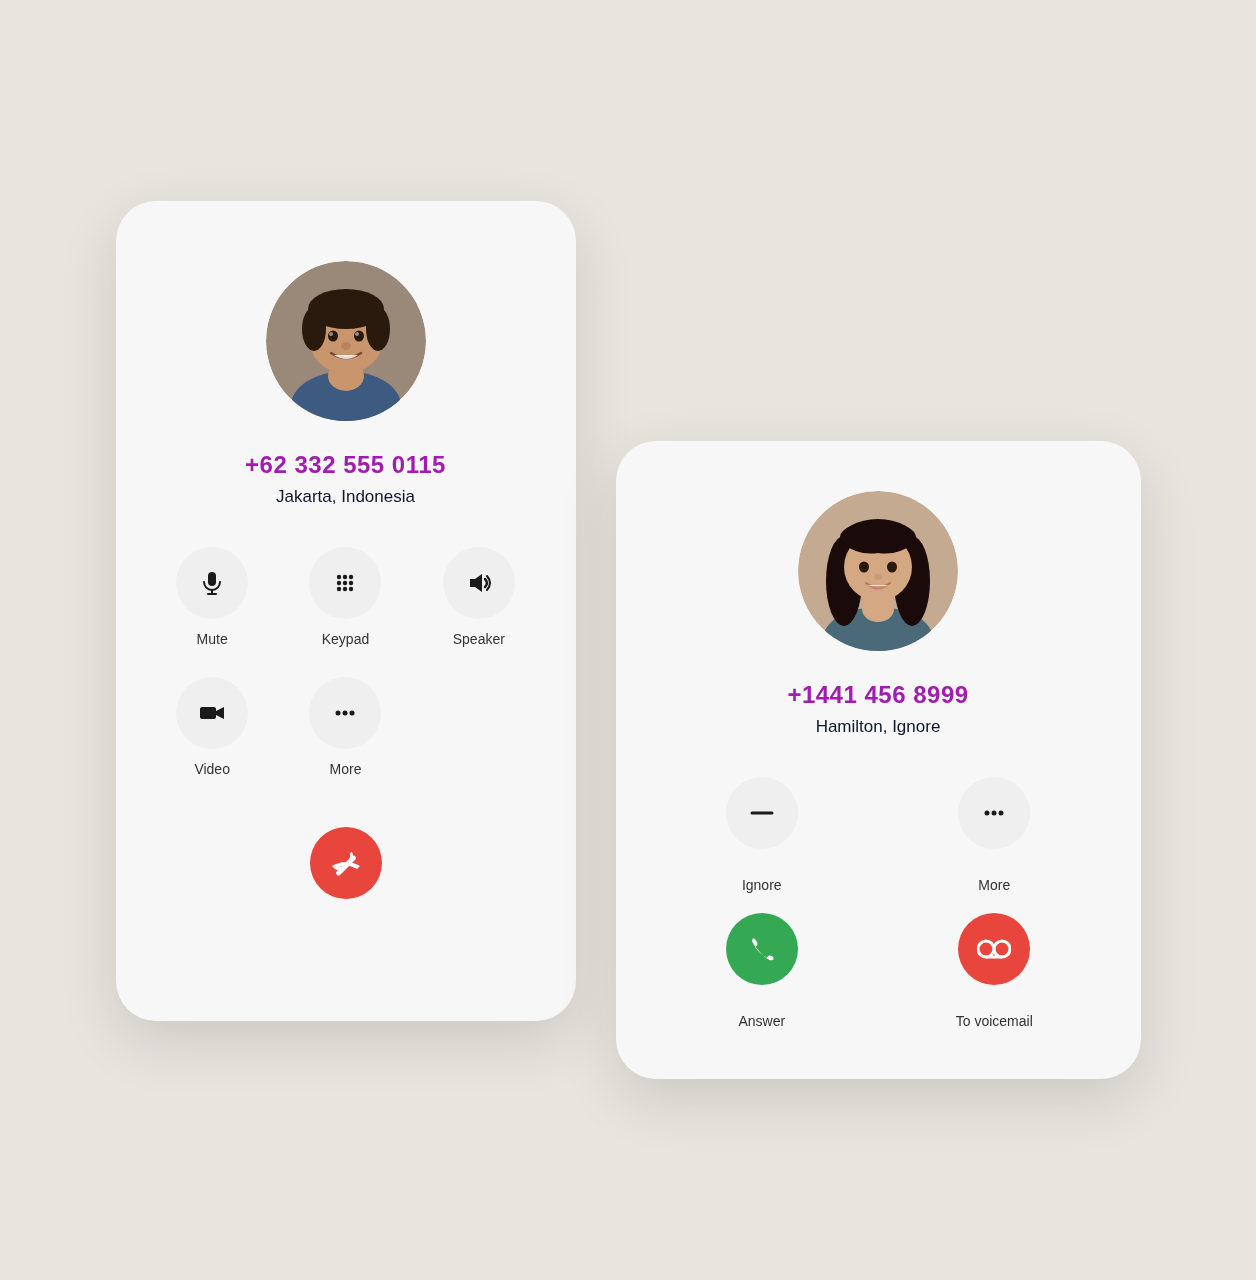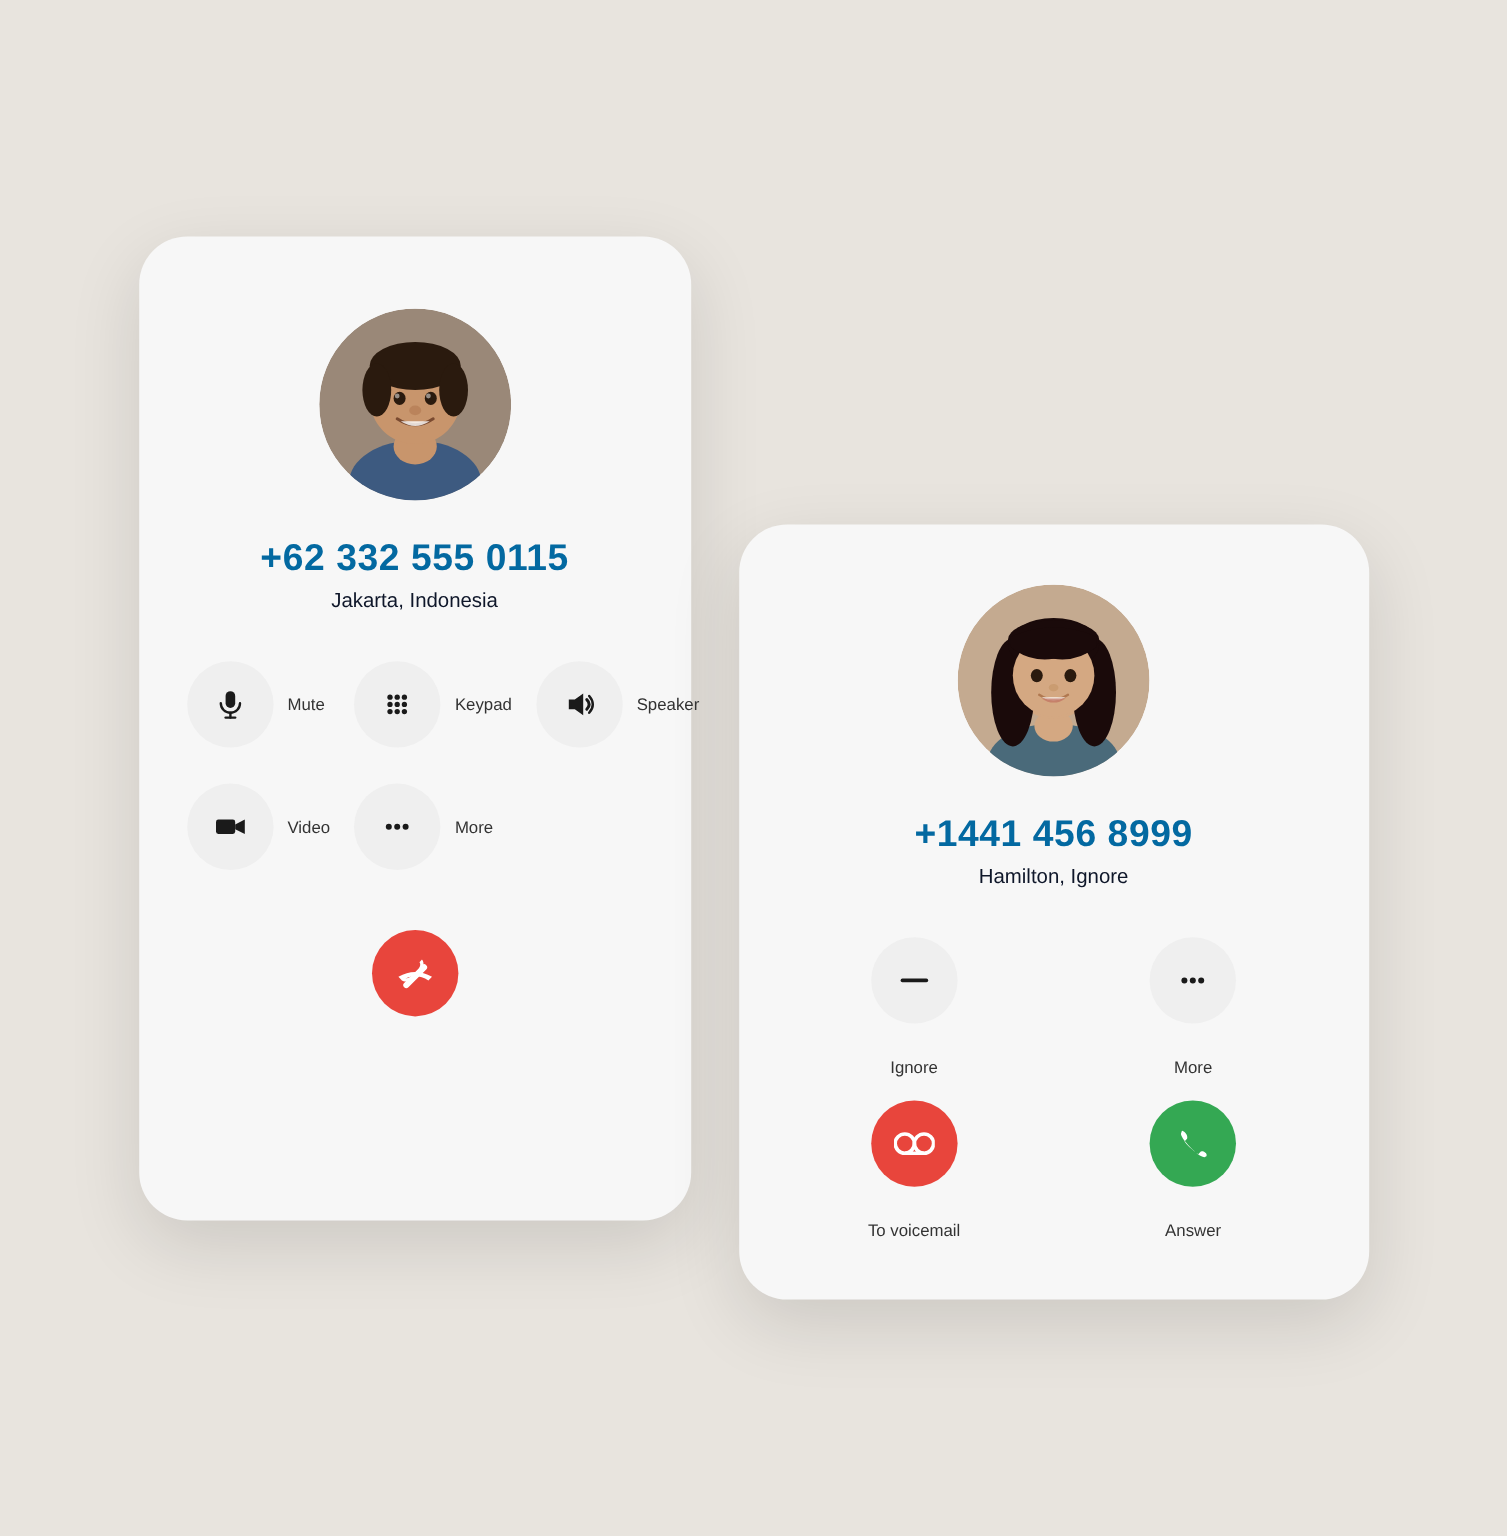--- a/index.html
+++ b/index.html
@@ -41,23 +41,23 @@
     }
 
     .phone-card-right {
       width: 525px;
       margin-top: 240px;
       padding: 50px 40px 40px;
     }
 
     
     .phone-number {
-      font-size: 31px;
+      font-size: 24px;
       font-weight: 600;
-      color: #0369a1;
+      color: #a21caf;
       margin-bottom: 8px;
       text-align: center;
       letter-spacing: 0.5px;
     }
 
     .location {
       font-size: 17px;
       color: #0f172a;
       margin-bottom: 40px;
       text-align: left;
@@ -67,20 +67,21 @@
     .buttons-grid {
       display: grid;
       grid-template-columns: repeat(3, 1fr);
       gap: 30px 20px;
       width: 100%;
       margin-bottom: 40px;
     }
 
     .btn-item {
       display: flex;
+      flex-direction: column;
       align-items: center;
       gap: 12px;
       cursor: pointer;
     }
 
     .btn-circle {
       width: 72px;
       height: 72px;
       border-radius: 50%;
       background: #efefef;
@@ -316,36 +317,36 @@
           <svg width="28" height="28" viewBox="0 0 28 28" fill="none" xmlns="http://www.w3.org/2000/svg">
             <circle cx="7" cy="14" r="2.5" fill="#1a1a1a"></circle>
             <circle cx="14" cy="14" r="2.5" fill="#1a1a1a"></circle>
             <circle cx="21" cy="14" r="2.5" fill="#1a1a1a"></circle>
           </svg>
         </div>
         <span class="btn-label">More</span>
       </div>
 
       <div class="incoming-btn-item">
+        <div class="btn-circle btn-circle-green">
+          <svg width="30" height="30" viewBox="0 0 30 30" fill="none" xmlns="http://www.w3.org/2000/svg">
+            <path d="M6 4 C6 4 8 4 10 7 C12 10 11 12 11 12 L8.5 14.5 C8.5 14.5 11 18 15 21.5 C19 25 22 27 22 27 L24.5 24.5 C24.5 24.5 26.5 23.5 29 25.5 C31 27 30 29 30 29 L28 30 C28 30 24 30 17 23 C10 16 5 10 5 7 L6 4 Z" fill="white" transform="scale(0.85) translate(1,1)"></path>
+          </svg>
+        </div>
+        <span class="btn-label">Answer</span>
+      </div>
+
+      <div class="incoming-btn-item">
         <div class="btn-circle btn-circle-red">
           <svg width="34" height="24" viewBox="0 0 34 24" fill="none" xmlns="http://www.w3.org/2000/svg">
             <circle cx="9" cy="12" r="8" stroke="white" stroke-width="3" fill="none"></circle>
             <circle cx="25" cy="12" r="8" stroke="white" stroke-width="3" fill="none"></circle>
             <line x1="9" y1="20" x2="25" y2="20" stroke="white" stroke-width="3"></line>
           </svg>
         </div>
         <span class="btn-label">To voicemail</span>
       </div>
 
-      <div class="incoming-btn-item">
-        <div class="btn-circle btn-circle-green">
-          <svg width="30" height="30" viewBox="0 0 30 30" fill="none" xmlns="http://www.w3.org/2000/svg">
-            <path d="M6 4 C6 4 8 4 10 7 C12 10 11 12 11 12 L8.5 14.5 C8.5 14.5 11 18 15 21.5 C19 25 22 27 22 27 L24.5 24.5 C24.5 24.5 26.5 23.5 29 25.5 C31 27 30 29 30 29 L28 30 C28 30 24 30 17 23 C10 16 5 10 5 7 L6 4 Z" fill="white" transform="scale(0.85) translate(1,1)"></path>
-          </svg>
-        </div>
-        <span class="btn-label">Answer</span>
-      </div>
-
     </div>
 
   </div>
 
 </div>
 
 </body></html>

